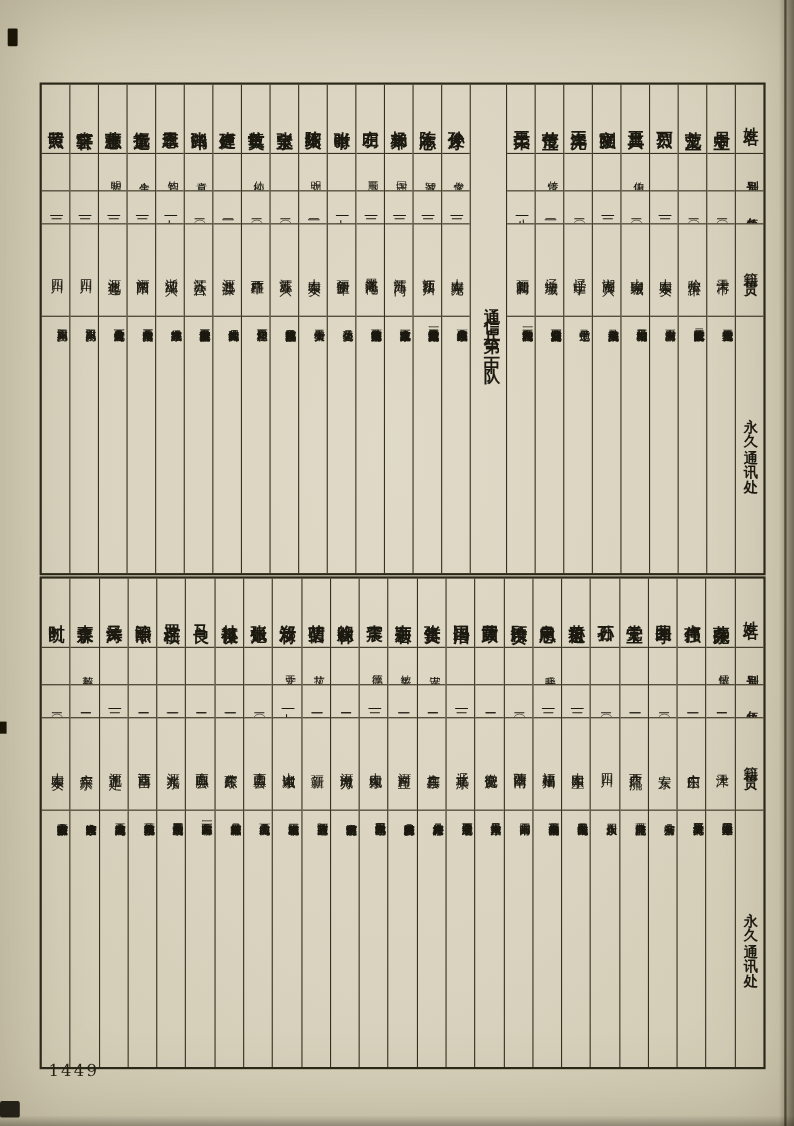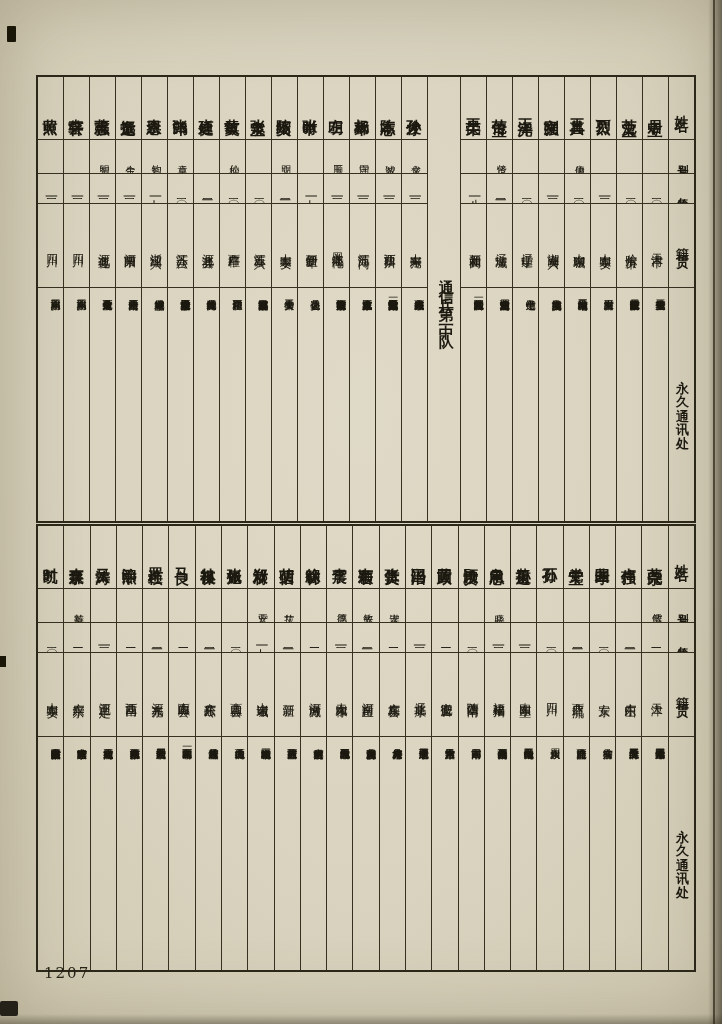--- a/index.html
+++ b/index.html
@@ -412,21 +412,21 @@
       </div>
       <div class="col header-col">
         <div class="cell name-cell">姓名</div>
         <div class="cell alias-cell">别号</div>
         <div class="cell age-cell">年龄</div>
         <div class="cell native-cell">籍贯</div>
         <div class="cell address-cell">永久通讯处</div>
       </div>
     </div>
 
-  <div class="page-number">1207</div>
+  <div class="page-number">1449</div>
 
   <div class="edge-right-shade"></div>
   <div class="edge-right-line"></div>
   <div class="corner-tl-mark"></div>
   <div class="tick-left"></div>
   <div class="corner-bl-mark"></div>
   <div class="bottom-shade"></div>
 </div>
 
 </body></html>

